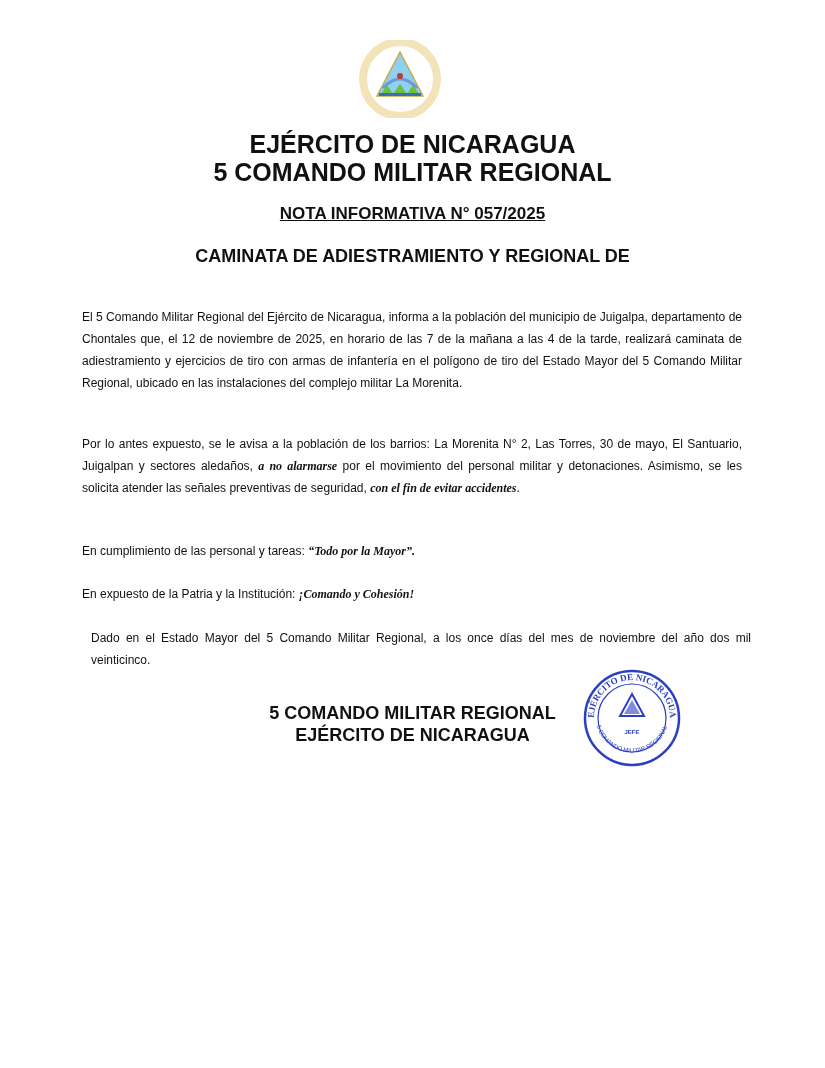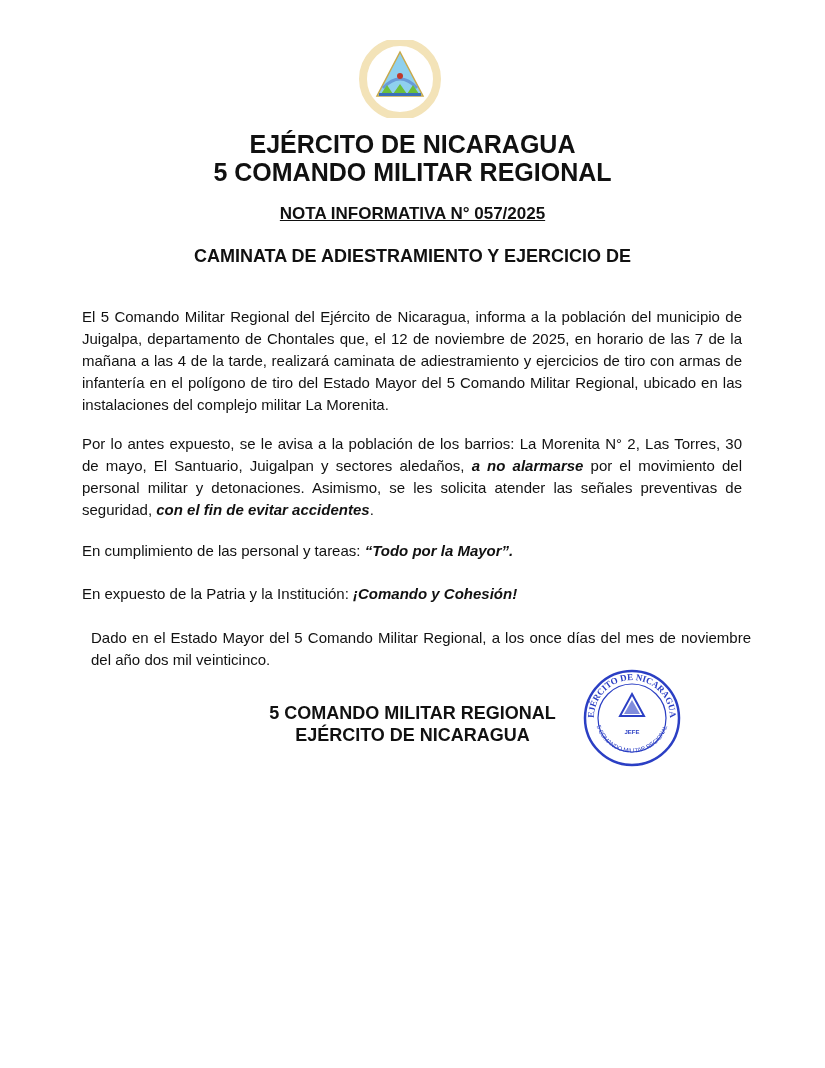--- a/index.html
+++ b/index.html
@@ -5,23 +5,23 @@
   html, body { margin: 0; padding: 0; background: #ffffff; }
   body { width: 825px; height: 1068px; position: relative; overflow: hidden;
          font-family: "Liberation Sans", sans-serif; color: #111; }
   .emblem { position: absolute; left: 357px; top: 40px; width: 86px; height: 78px; }
   .h1 { position: absolute; left: 0; width: 825px; text-align: center;
         font-weight: bold; font-size: 25px; line-height: 28px; top: 130px; }
   .nota { position: absolute; left: 0; width: 825px; text-align: center; top: 204px;
           font-weight: bold; font-size: 17px; text-decoration: underline; }
   .subtitle { position: absolute; left: 0; width: 825px; text-align: center; top: 245px;
               font-weight: bold; font-size: 18px; line-height: 22px; }
-  .para { position: absolute; left: 82px; width: 660px; font-size: 15px; line-height: 22px;
+  .para { position: absolute; left: 82px; width: 660px; font-size: 12px; line-height: 22px;
           text-align: justify; }
-  .para b { font-style: italic; }
+  .para b { font-style: italic; font-family: Liberation Serif, serif; }
   .sigblock { position: absolute; left: 240px; width: 345px; top: 702px; text-align: center;
               font-weight: bold; font-size: 18px; line-height: 22px; }
   .stamp { position: absolute; left: 580px; top: 668px; width: 104px; height: 100px; }
 </style>
 </head>
 <body>
 
 <svg class="emblem" viewBox="0 0 86 78">
   <circle cx="43" cy="39" r="37" fill="none" stroke="#f3e3b8" stroke-width="8"></circle>
   <polygon points="43,12 66,56 20,56" fill="#8fd0ee" stroke="#c9a94a" stroke-width="1.5"></polygon>
@@ -32,21 +32,21 @@
 </svg>
 
 <div class="h1">
   <div>EJÉRCITO DE NICARAGUA</div>
   <div>5 COMANDO MILITAR REGIONAL</div>
 </div>
 
 <div class="nota">NOTA INFORMATIVA N° 057/2025</div>
 
 <div class="subtitle">
-  <div>CAMINATA DE ADIESTRAMIENTO Y EJERCICIO DE</div>
+  <div>CAMINATA DE ADIESTRAMIENTO Y REGIONAL DE</div>
 </div>
 
 <div class="para" style="top:306px;">El 5 Comando Militar Regional del Ejército de Nicaragua, informa a la población del municipio de Juigalpa, departamento de Chontales que, el 12 de noviembre de 2025, en horario de las 7 de la mañana a las 4 de la tarde, realizará caminata de adiestramiento y ejercicios de tiro con armas de infantería en el polígono de tiro del Estado Mayor del 5 Comando Militar Regional, ubicado en las instalaciones del complejo militar La Morenita.</div>
 
 <div class="para" style="top:433px;"><span>Por lo antes expuesto, se le avisa a la población de los barrios: La Morenita N° 2, Las Torres, 30 de mayo, El Santuario, Juigalpan y sectores aledaños, </span><b>a no alarmarse</b><span> por el movimiento del personal militar y detonaciones. Asimismo, se les solicita atender las señales preventivas de seguridad, </span><b>con el fin de evitar accidentes</b><span>.</span></div>
 
 <div class="para" style="top:540px;"><span>En cumplimiento de las personal y tareas: </span><b>“Todo por la Mayor”.</b></div>
 
 <div class="para" style="top:583px;"><span>En expuesto de la Patria y la Institución: </span><b>¡Comando y Cohesión!</b></div>
 

